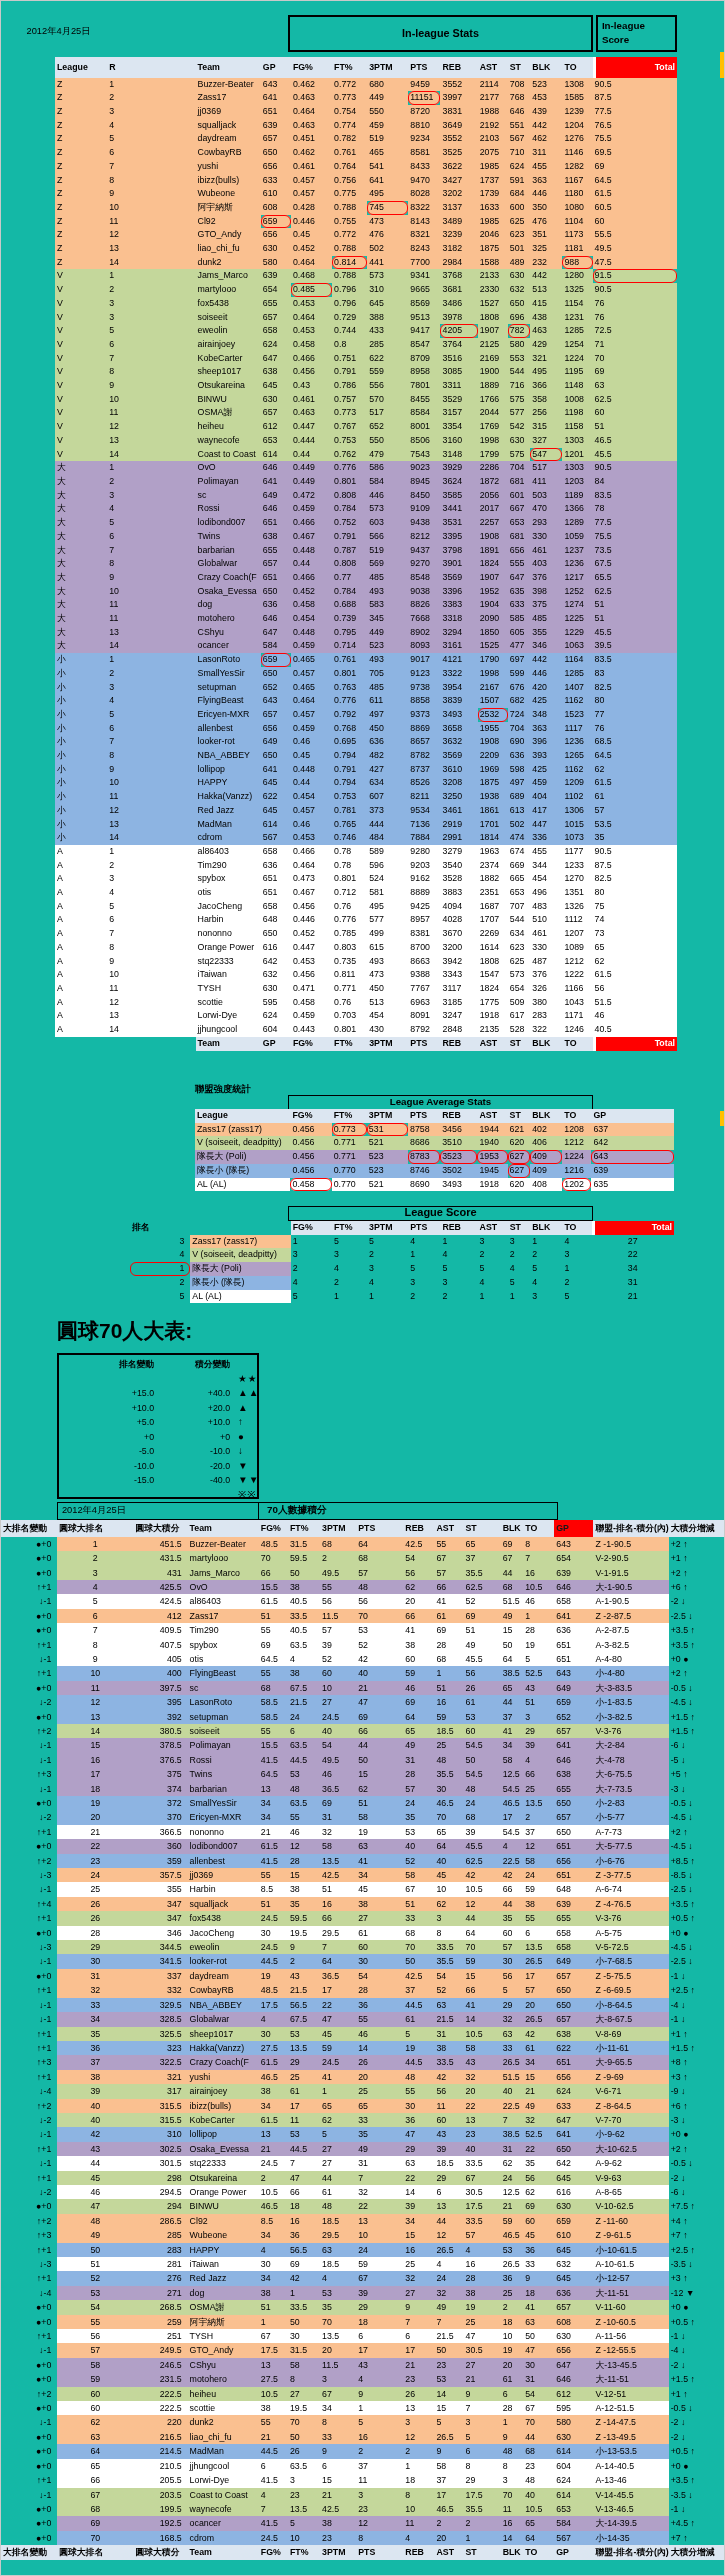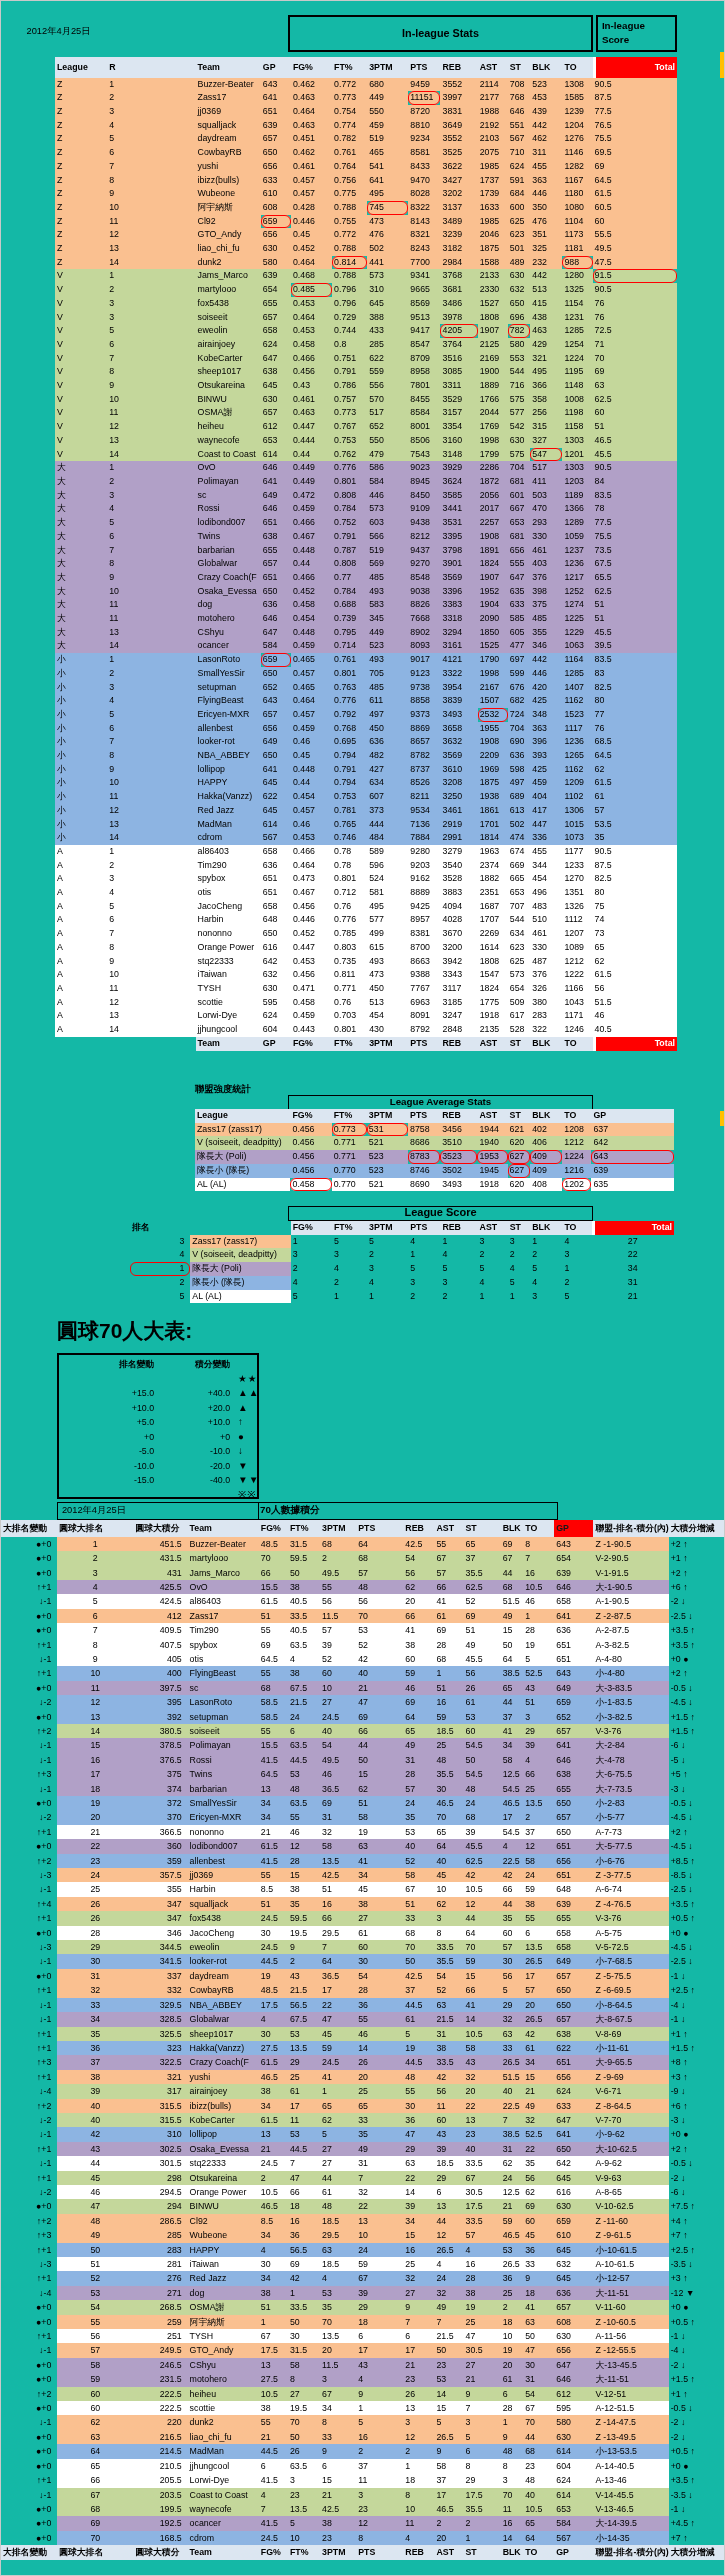--- a/index.html
+++ b/index.html
@@ -37,21 +37,21 @@
   .score-title{position:absolute;left:287px;top:1205px;width:305px;height:14.7px;border:1.5px solid #000;
              box-sizing:border-box;text-align:center;font-weight:bold;font-size:11px;line-height:11.8px;}
   .big-heading{position:absolute;left:56px;top:1316px;font-size:21px;font-weight:bold;}
   .legend-box{position:absolute;left:56px;top:1352px;width:202px;height:146px;border:2px solid #000;
              box-sizing:border-box;padding-top:2px;}
   .legend-box table{width:194px;padding-left:40px;}
   .legend-box td{height:14.5px;line-height:14.5px;}
   .t2-date-box{position:absolute;left:56px;top:1501px;width:202px;height:17.6px;border:1px solid #000;
              box-sizing:border-box;font-size:9.3px;line-height:15.7px;padding-left:3.9px;}
   .t2-title-box{position:absolute;left:257px;top:1501px;width:300px;height:17.6px;border:1.5px solid #000;
-             box-sizing:border-box;font-weight:bold;font-size:9.8px;line-height:14.7px;padding-left:1px;}
+             box-sizing:border-box;font-weight:bold;font-size:9.8px;line-height:14.7px;padding-left:8px;}
   .edge1{position:absolute;left:719px;top:51px;width:4.9px;height:25.5px;background:#ffc000;}
   .edge2{position:absolute;left:719px;top:1110px;width:4.9px;height:14.7px;background:#ffc000;}
 </style>
 </head>
 <body>
 
 <div class="page">
 
   <span class="date-top">2012年4月25日</span>
   <div class="stats-box">In-league Stats</div>

